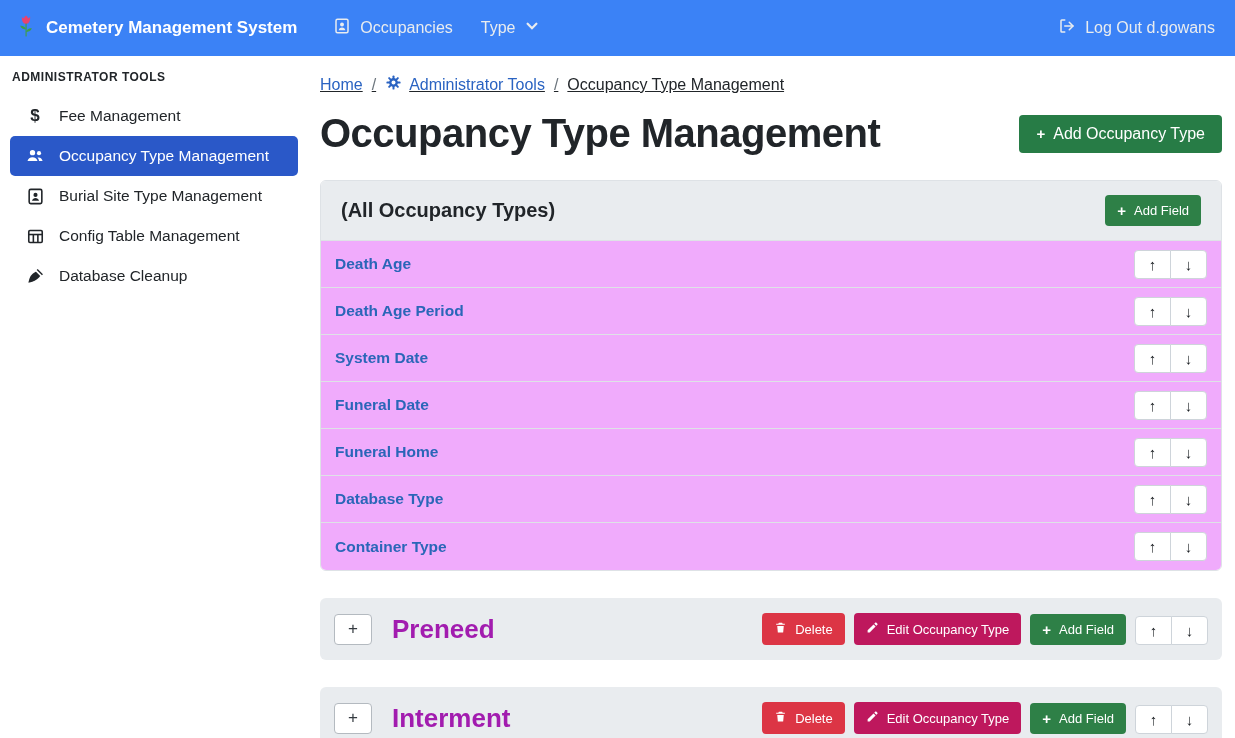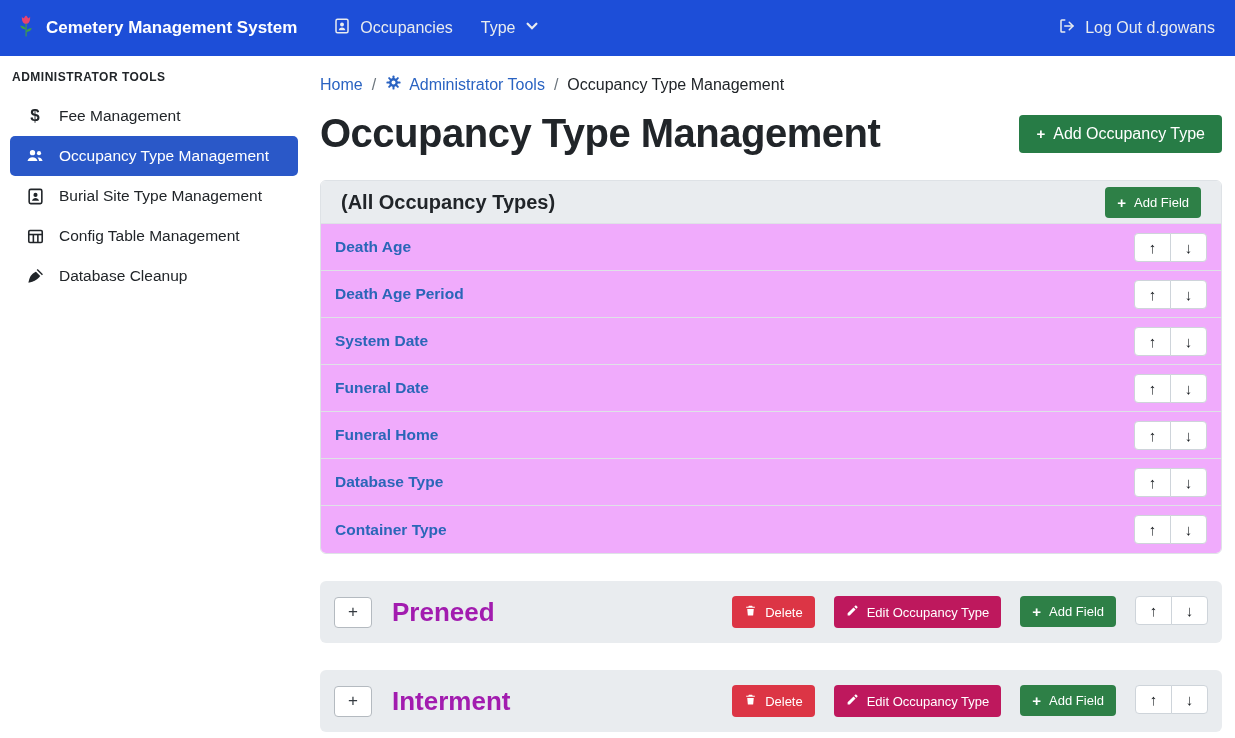--- a/index.html
+++ b/index.html
@@ -4,21 +4,21 @@
 <style>
   * { box-sizing: border-box; }
   html,body { margin:0; padding:0; }
   body {
     width:1235px; height:738px; overflow:hidden;
     font-family:"Liberation Sans", sans-serif;
     background:#fff; color:#212529;
   }
   
   .navbar {
-    height:56px; background:#1d4ed8; color:#fff;
+    height:56px; background:#3b82f6; color:#fff;
     display:flex; align-items:center; padding:16px 16px;
   }
   .brand { display:flex; align-items:center; gap:10px; font-weight:700; font-size:17px; color:#fff; cursor:pointer; }
   .nav-links { display:flex; align-items:center; margin-left:22px; }
   .nav-link {
     display:flex; align-items:center; gap:9px; color:#e9ecef;
     font-size:16px; padding:8px 14px; cursor:pointer; white-space:nowrap;
   }
   .nav-link svg { flex:0 0 auto; }
   .navbar .spacer { flex:1; }
@@ -39,21 +39,21 @@
     font-size:15.5px; color:#212529; cursor:pointer;
   }
   .side-item .ic { width:22px; display:flex; justify-content:center; align-items:center; color:#212529; }
   .side-item.active { background:#2a58c8; color:#fff; }
   .side-item.active .ic { color:#fff; }
   .dollar-glyph { font-weight:700; font-size:17px; }
 
   
   .main { margin-left:308px; padding:18px 13px 0 12px; }
 
-  .breadcrumb { display:flex; align-items:center; gap:9px; font-size:16px; }
+  .breadcrumb { display:flex; align-items:center; gap:9px; font-size:16px;text-decoration:underline; }
   .breadcrumb a { color:#2a63c2; text-decoration:none; cursor:pointer; }
   .breadcrumb .sep { color:#6c757d; }
   .breadcrumb .crumb-admin { display:flex; align-items:center; gap:7px; color:#2a63c2; cursor:pointer; }
   .breadcrumb .current { color:#212529; }
 
   .title-row { display:flex; align-items:center; justify-content:space-between; margin-top:16px; }
   h1.page-title { margin:0; font-size:40px; font-weight:600; letter-spacing:-0.5px; color:#212529; }
 
   .btn {
     display:inline-flex; align-items:center; gap:8px; border:none;
@@ -64,21 +64,21 @@
   .btn-sm { font-size:13px; padding:8px 12px; }
   .btn-green { background:#2e8047; }
   .btn-teal { background:#be185d; }
   .btn-red { background:#dc3545; }
 
   
   .card { border:1px solid #dee2e6; border-radius:6px; margin-top:24px; overflow:hidden; }
   .card-header {
     background:#e9ecef; border-bottom:1px solid #dee2e6;
     display:flex; align-items:center; justify-content:space-between;
-    padding:10px 20px; height:43px;
+    padding:10px 20px; height:60px;
   }
   .card-title { font-size:20px; font-weight:600; color:#212529; }
   .field-row {
     display:flex; align-items:center; justify-content:space-between;
     height:47px; padding:0 14px; border-bottom:1px solid #dee2e6; background:#f0abfc;
   }
   .field-row:last-child { border-bottom:none; }
   .field-link { color:#2a66b8; font-weight:700; font-size:15.5px; text-decoration:none; cursor:pointer; }
 
   .arrow-group { display:inline-flex; }
@@ -94,21 +94,21 @@
   .section-bar {
     background:#e9ecef; border-radius:6px; margin-top:27px; height:62px;
     display:flex; align-items:center; padding:0 14px; gap:20px;
   }
   .expand-btn {
     width:38px; height:31px; background:#fff; border:1px solid #b4bac0;
     border-radius:4px; font-size:17px; color:#343a40; cursor:pointer;
     display:flex; align-items:center; justify-content:center; font-family:inherit;
   }
   .section-title { font-size:26px; font-weight:700; color:#a21caf; }
-  .section-actions { margin-left:auto; display:flex; align-items:flex-start; gap:19px; }
+  .section-actions { margin-left:auto; display:flex; align-items:flex-end; gap:9px; }
   .btn svg { flex:0 0 auto; }
 </style>
 </head>
 <body>
 
 <div class="navbar">
   <div class="brand">
     <span>
       <svg viewBox="0 0 24 28" width="20" height="24">
         <path d="M7 3 C7 9.5 9 11.5 12 11.5 C15 11.5 17 9.5 17 3 C15.8 4.8 14.6 5.2 13.8 3.6 C13.2 2.4 12 1.5 12 1.5 C12 1.5 10.8 2.4 10.2 3.6 C9.4 5.2 8.2 4.8 7 3 Z" fill="#e8436f"></path>

